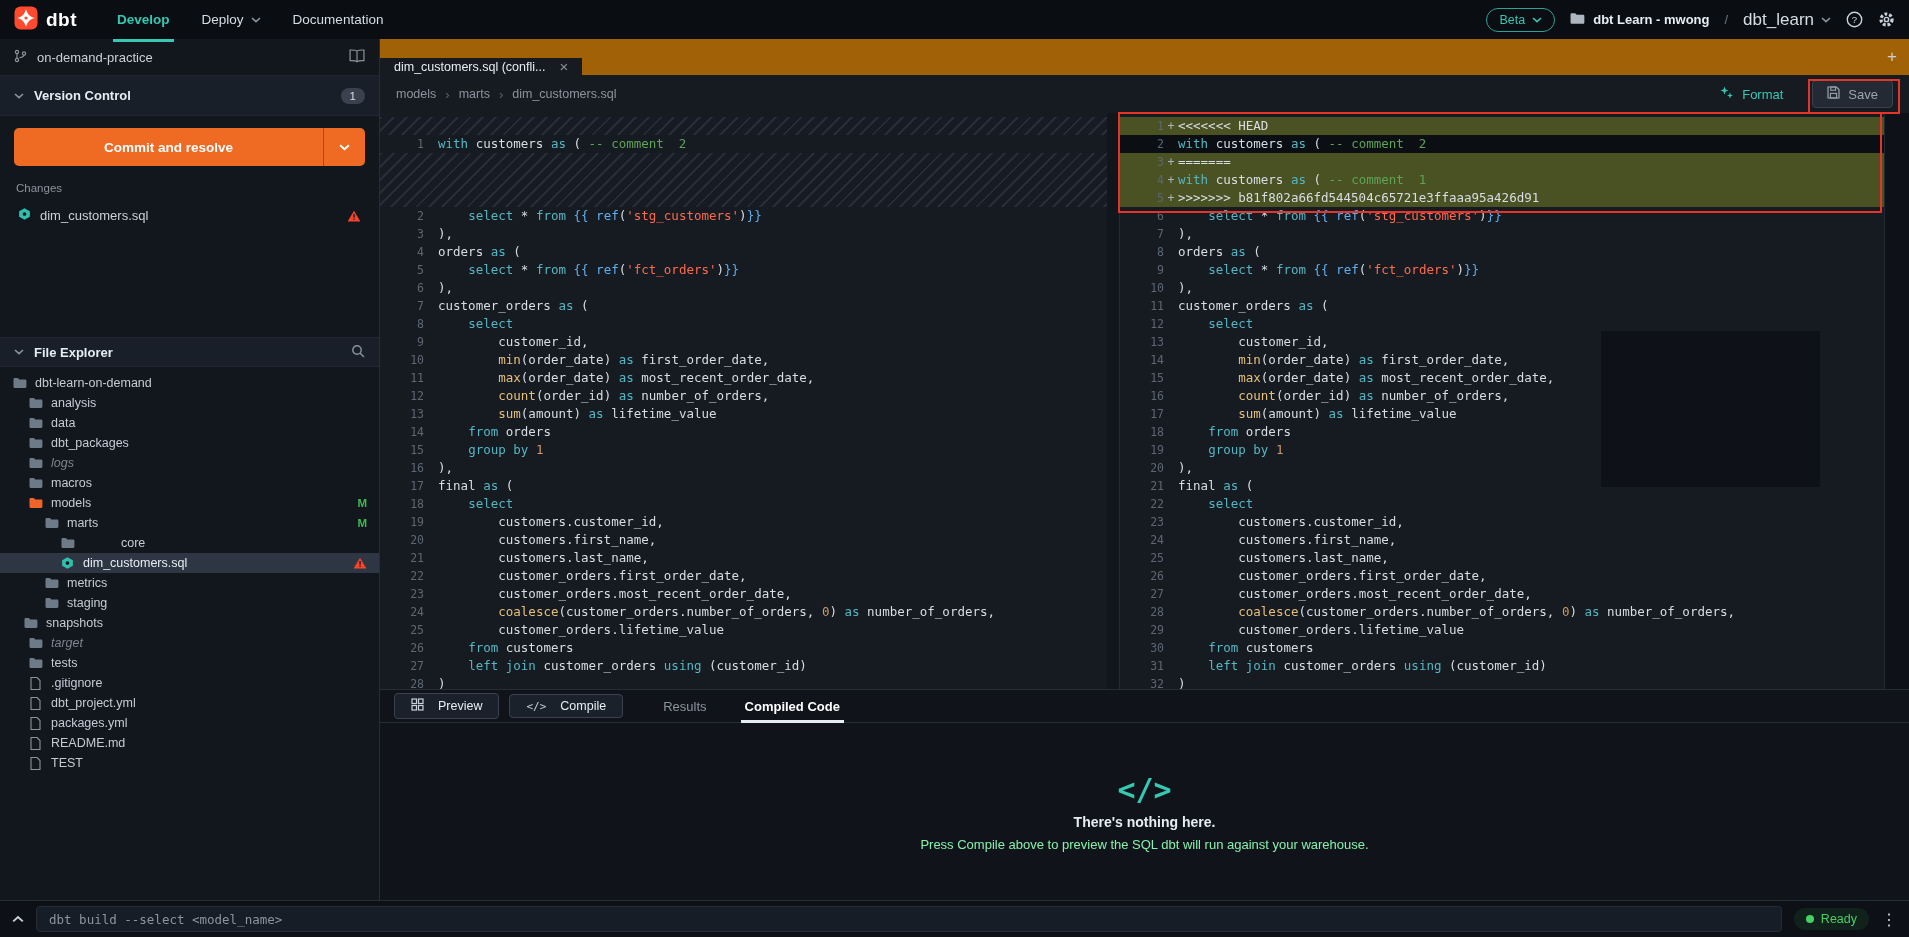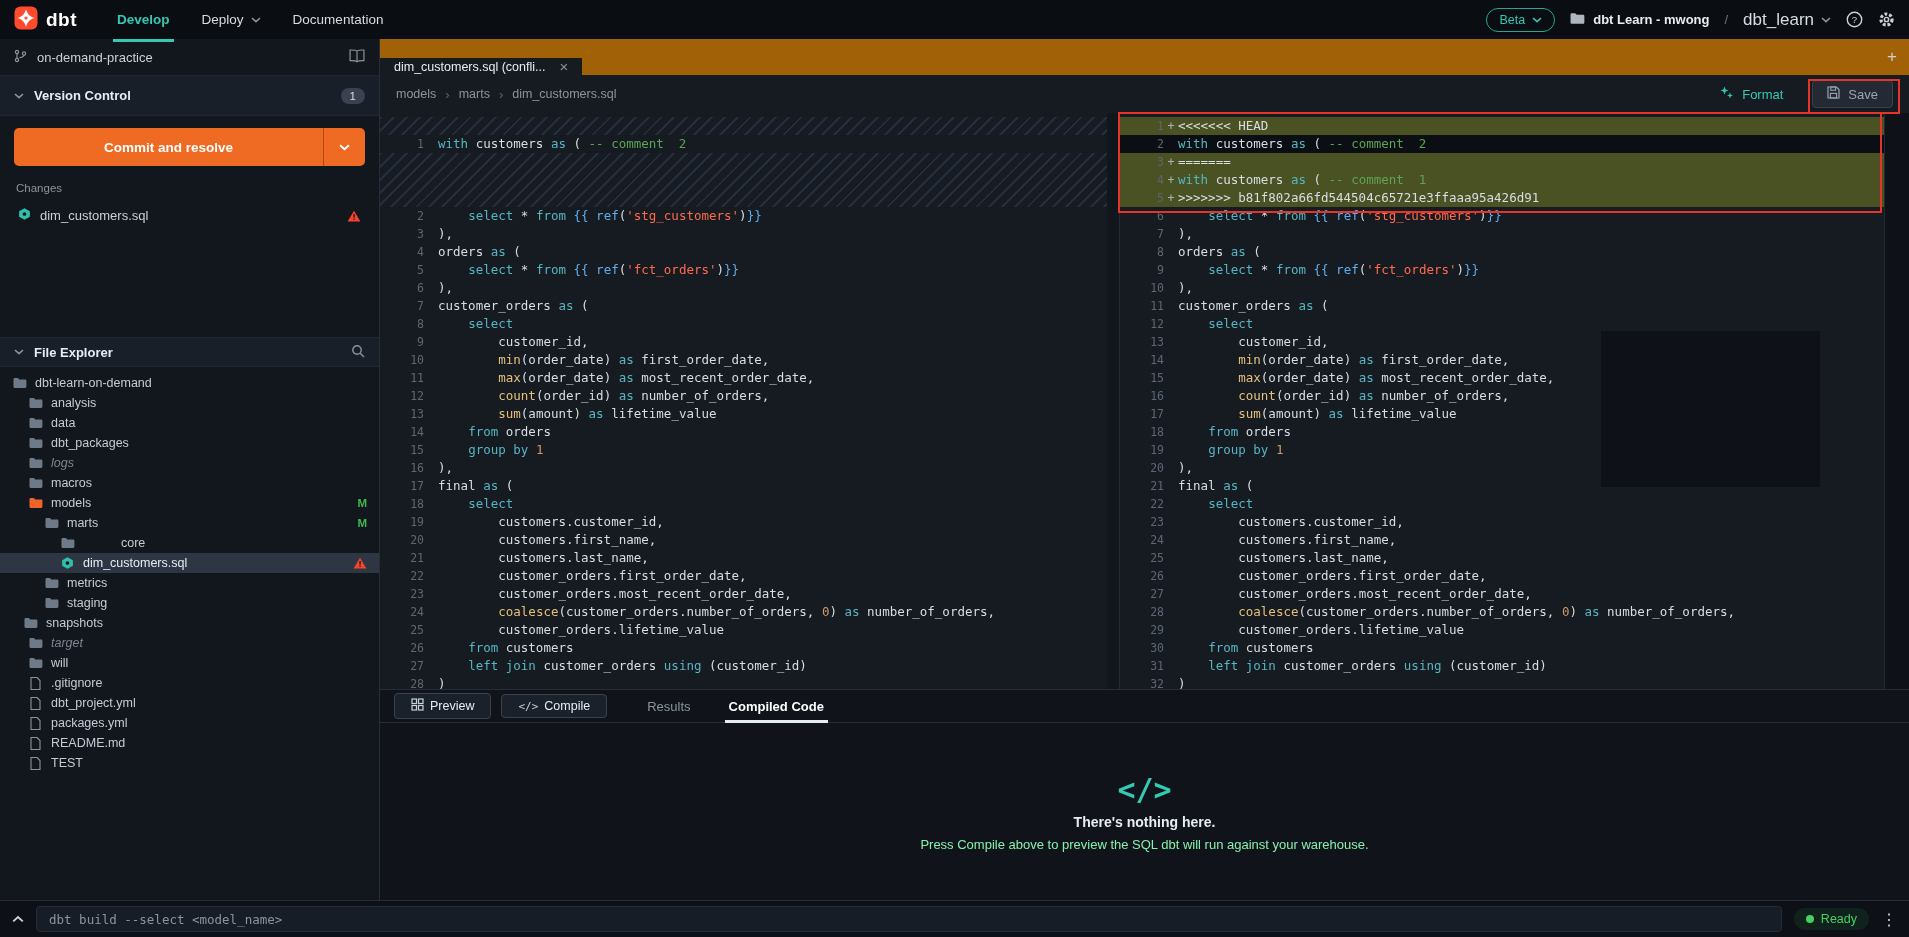--- a/index.html
+++ b/index.html
@@ -77,21 +77,21 @@
   .tk-fn{color:#e5c07b;}
   .tk-str{color:#ff6a4d;}
   .tk-cm{color:#5fa356;}
   .tk-br{color:#61aeee;}
   .tk-num{color:#d19a66;}
   .tk-marker{color:#d7dde3;}
 
   
   .bottom{height:211px;background:#10141a;border-top:1px solid #262d37;display:flex;flex-direction:column;flex:none;}
   .bottom-row{height:33px;display:flex;align-items:center;padding:0 14px;border-bottom:1px solid #262d37;gap:10px;flex:none;}
-  .panel-btn{display:flex;align-items:center;gap:6px;background:#1a212b;border:1px solid #39424e;border-radius:4px;padding:4px 16px;font-size:12.5px;color:#e6edf3;cursor:pointer;}
+  .panel-btn{display:flex;align-items:center;gap:14px;background:#1a212b;border:1px solid #39424e;border-radius:4px;padding:4px 16px;font-size:12.5px;color:#e6edf3;cursor:pointer;}
   .compile-glyph{font-family:"DejaVu Sans Mono",monospace;font-size:11px;color:#c9d1d9;}
   .bottom-tabs{display:flex;margin-left:26px;gap:30px;height:33px;align-items:stretch;}
   .btab{display:flex;align-items:center;font-size:13px;color:#8b949e;position:relative;padding:0 4px;cursor:pointer;}
   .btab.active{color:#fff;font-weight:bold;}
   .btab.active::after{content:"";position:absolute;bottom:0;left:0;right:0;height:3px;background:#e6edf3;}
   .empty{flex:1;display:flex;flex-direction:column;align-items:center;justify-content:center;gap:7px;}
   .empty-icon{color:#35c8b2;font-family:"DejaVu Sans Mono",monospace;font-size:30px;font-weight:bold;}
   .empty-title{font-size:14px;font-weight:bold;color:#e6edf3;}
   .empty-sub{font-size:13px;color:#86efac;}
 
@@ -362,21 +362,21 @@
               </svg>
             </span>
             <span class="tree-label">target</span>
           </div>
           <div class="tree-row" style="padding-left: 28px;">
             <span class="tree-icon">
               <svg width="14" height="12" viewBox="0 0 14 12">
                 <path d="M0.5 2.2C0.5 1.5 1 1 1.7 1h3.1l1.5 1.6h5.9c.7 0 1.2.5 1.2 1.2v6c0 .7-.5 1.2-1.2 1.2H1.7C1 11 .5 10.5.5 9.8z" fill="#6e7a87"></path>
               </svg>
             </span>
-            <span class="tree-label">will</span>
+            <span class="tree-label">tests</span>
           </div>
           <div class="tree-row" style="padding-left: 28px;">
             <span class="tree-icon">
               <svg width="11" height="13" viewBox="0 0 11 13">
                 <path d="M1 .5h6L10 3.5v9H1z" fill="none" stroke="#8b949e" stroke-width="1.1"></path>
               </svg>
             </span>
             <span class="tree-label">.gitignore</span>
           </div>
           <div class="tree-row" style="padding-left: 28px;">

